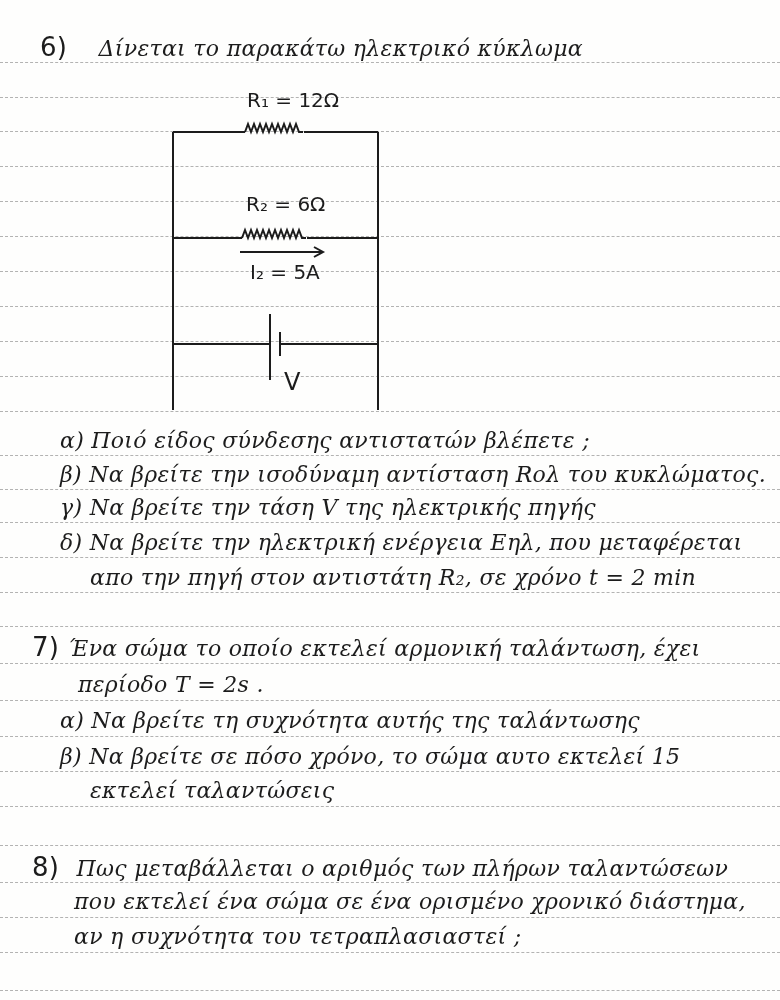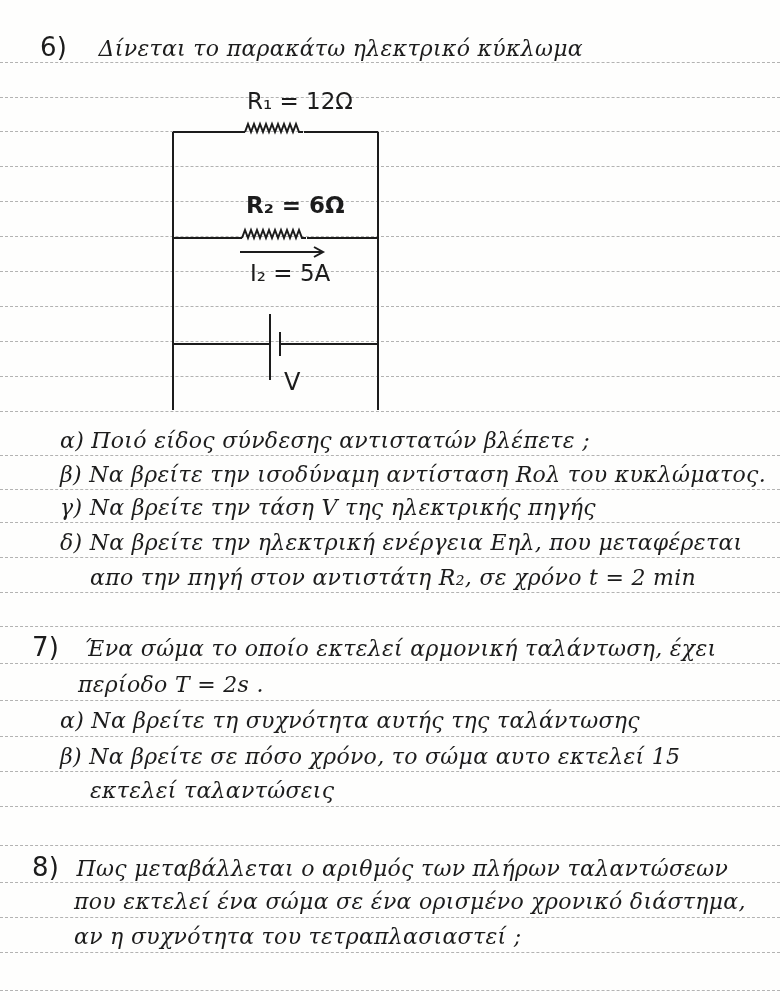--- a/index.html
+++ b/index.html
@@ -11,21 +11,21 @@
     }
     .rules { position: absolute; inset: 0; }
     .rule { position: absolute; left: 0; right: 0; height: 0; border-top: 1px dashed #9a9a9a; opacity: .75; }
     .line {
       position: absolute; white-space: nowrap;
       font-family: "DejaVu Serif", serif; font-style: italic;
       font-size: 22px; letter-spacing: .3px; color: #1c1c1c;
     }
     .num { font-size: 26px; font-style: normal; font-family: "DejaVu Sans", sans-serif; }
     .circuit { position: absolute; left: 150px; top: 80px; width: 260px; height: 330px; }
-    .clabel { position: absolute; font-family: "DejaVu Sans", sans-serif; font-size: 23px; color: #1c1c1c; white-space: nowrap; }
+    .clabel { position: absolute; font-family: "DejaVu Sans", sans-serif; font-size: 20px; color: #1c1c1c; white-space: nowrap; }
   </style>
 </head>
 <body>
 
 <div class="rules">
   <div class="rule" style="top:62px"></div>
   <div class="rule" style="top:97px"></div>
   <div class="rule" style="top:131px"></div>
   <div class="rule" style="top:166px"></div>
   <div class="rule" style="top:201px"></div>
@@ -76,21 +76,21 @@
       <path d="M90,172 H172"></path>
       <path d="M164,167 L173,172 L164,177"></path>
 
       <path d="M23,264 H120"></path>
       <path d="M120,234 V300"></path>
       <path d="M130,252 V276"></path>
       <path d="M130,264 H228"></path>
     </g>
   </svg>
   <div class="clabel" style="left:97px; top:8px;">R₁ = 12Ω</div>
-  <div class="clabel" style="left:96px; top:112px;font-weight:bold;">R₂ = 6Ω</div>
+  <div class="clabel" style="left:96px; top:112px;">R₂ = 6Ω</div>
   <div class="clabel" style="left:100px; top:180px;">I₂ = 5A</div>
   <div class="clabel" style="left:134px; top:288px; font-size:24px;">V</div>
 </div>
 
 <div class="line" style="left:60px; top:428px;">
   <span>α)</span>
   <span>Ποιό είδος σύνδεσης αντιστατών βλέπετε ;</span>
 </div>
 <div class="line" style="left:60px; top:462px;">
   <span>β)</span>
@@ -103,21 +103,21 @@
 <div class="line" style="left:60px; top:530px;text-align:right;">
   <span>δ)</span>
   <span>Να βρείτε την ηλεκτρική ενέργεια Eηλ, που μεταφέρεται</span>
 </div>
 <div class="line" style="left:90px; top:565px;">
   <span>απο την πηγή στον αντιστάτη R₂, σε χρόνο t = 2 min</span>
 </div>
 
 <div class="line" style="left:32px; top:632px;">
   <span class="num">7)</span>
-  <span style="margin-left:18px">Ένα σώμα το οποίο εκτελεί αρμονική ταλάντωση, έχει</span>
+  <span style="margin-left:2px">Ένα σώμα το οποίο εκτελεί αρμονική ταλάντωση, έχει</span>
 </div>
 <div class="line" style="left:78px; top:672px;text-align:right;">
   <span>περίοδο T = 2s .</span>
 </div>
 <div class="line" style="left:60px; top:708px;">
   <span>α)</span>
   <span>Να βρείτε τη συχνότητα αυτής της ταλάντωσης</span>
 </div>
 <div class="line" style="left:60px; top:744px;">
   <span>β)</span>

